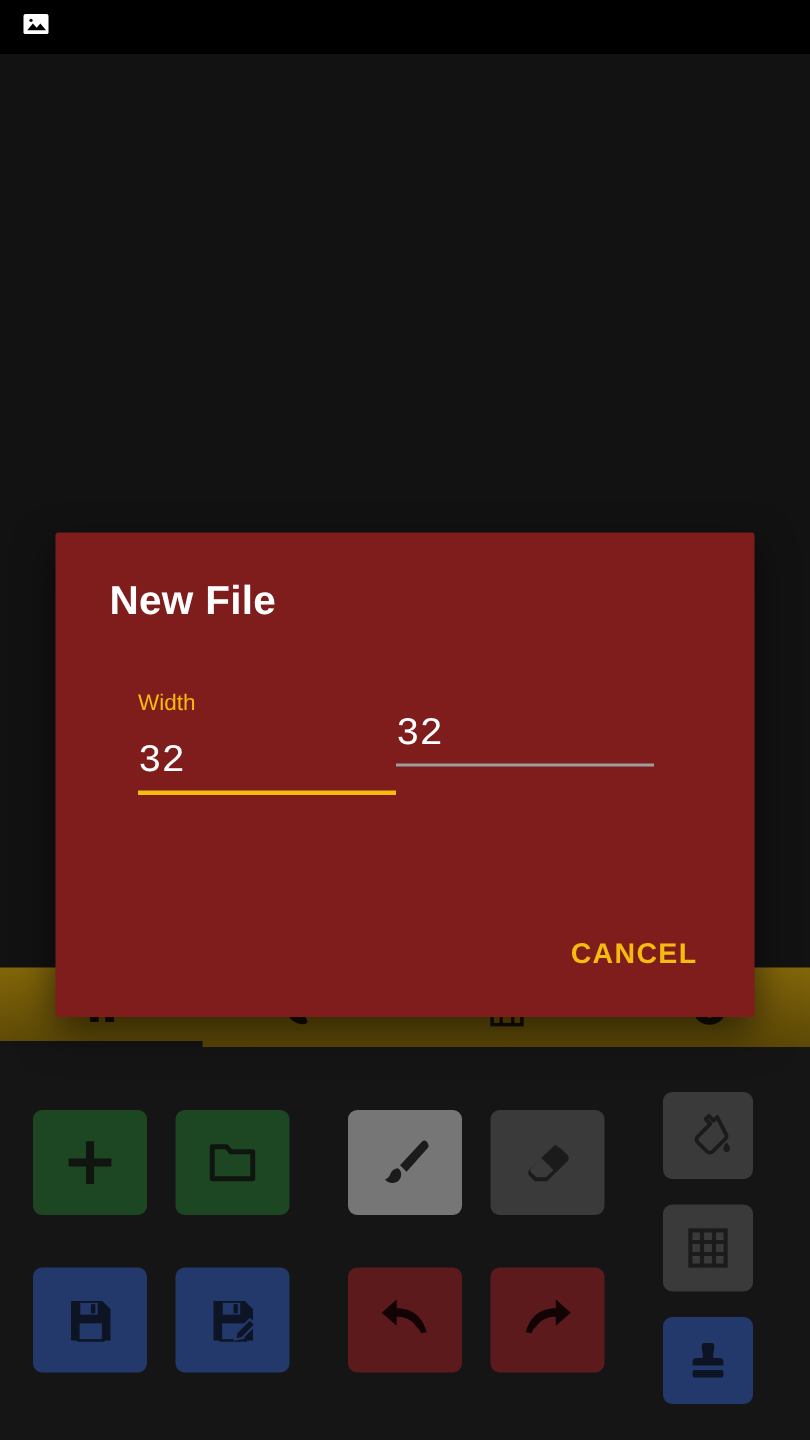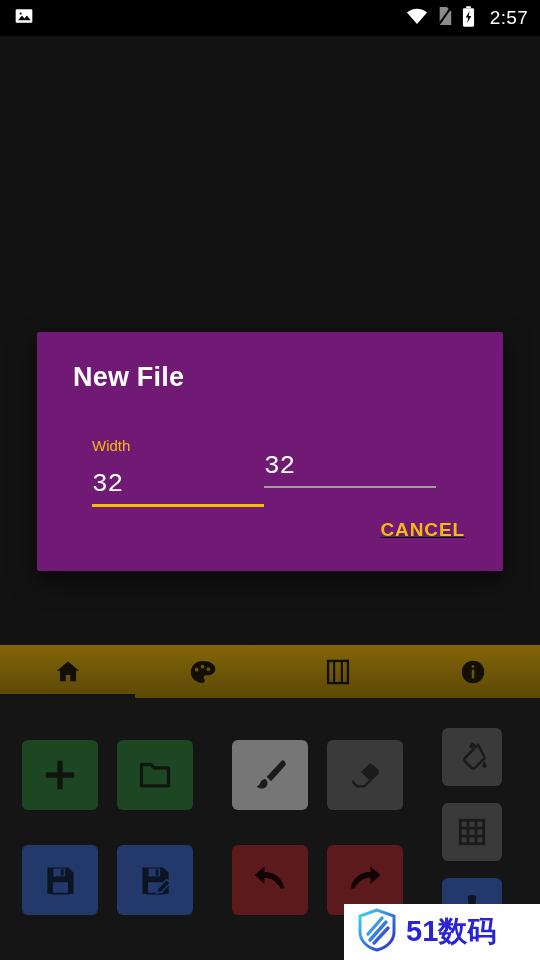--- a/index.html
+++ b/index.html
@@ -49,41 +49,41 @@
   .red   { background: #5c1a1c; }
 
   .c1 { left: 22px; }  .c2 { left: 117px; } .c3 { left: 232px; } .c4 { left: 327px; }
   .r1 { top: 740px; }
   .side { left: 442px; width: 60px; height: 58px; }
   .side-1 { top: 728px; } .side-2 { top: 803px; } .side-3 { top: 878px; }
 
   
   .scrim { position: absolute; inset: 0; background: rgba(0,0,0,0.0); }
   .dialog {
-    position: absolute; left: 37px; top: 332px; width: 466px; height: 239px;
-    background: #701a75; border-radius: 2px;
+    position: absolute; left: 37px; top: 355px; width: 466px; height: 323px;
+    background: #7f1d1d; border-radius: 2px;
     box-shadow: 0 10px 26px rgba(0,0,0,.55);
   }
   .dlg-title {
     position: absolute; left: 36px; top: 30px;
     color: #fff; font-size: 27px; font-weight: bold; letter-spacing: .2px;
   }
   .fields { position: absolute; left: 55px; top: 105px; width: 380px; display: flex; }
   .field { width: 172px; position: relative; }
   .field-label { font-size: 15px; line-height: 18px; }
   .field-label.active { color: #f5bc0f; }
   .field-label.inactive { color: #9e9e9e; }
   .field-value {
     color: #fff; font-size: 26px; line-height: 40px; margin-top: 9px;
     background: transparent; border: none; outline: none; width: 100%;
     font-family: Liberation Mono, monospace; padding: 0;
   }
   .underline { height: 2px; width: 100%; background: #9e9e9e; }
   .underline.active { height: 3px; background: #f5bc0f; }
-  .actions { position: absolute; right: 22px; bottom: 20px; display: flex; align-items: flex-start; gap: 10px; text-decoration: underline; }
+  .actions { position: absolute; right: 22px; bottom: 20px; display: flex; align-items: flex-start; gap: 10px; }
   .dlg-btn {
     background: transparent; border: none; color: #f5bc0f;
     font-size: 19px; font-weight: bold; letter-spacing: .9px; padding: 10px 16px;
     font-family: "Liberation Sans", sans-serif;
   }
 
   
   .watermark {
     position: absolute; left: 344px; top: 904px; width: 196px; height: 56px;
     background: #fff; display: flex; align-items: center; padding-left: 12px; gap: 8px;
@@ -97,41 +97,20 @@
 
   <div class="statusbar">
     <div class="sb-left">
       <span>
         <svg width="20" height="20" viewBox="0 0 24 24">
             <rect x="2" y="4" width="20" height="16" rx="1.5" fill="#fff"></rect>
             <path d="M5 17l4.5-5.5 3 3.5 3-3.5L20 17z" fill="#000"></path>
             <circle cx="8" cy="9" r="1.3" fill="#000"></circle>
           </svg>
       </span>
-    </div>
-    <div class="sb-right">
-      <span>
-        <svg width="22" height="18" viewBox="0 0 24 20">
-            <path d="M12 19L0.8 6.2C3.9 3.5 7.7 2 12 2s8.1 1.5 11.2 4.2z" fill="#fff"></path>
-          </svg>
-      </span>
-      <span>
-        <svg width="16" height="20" viewBox="0 0 18 22">
-            <path d="M3 1h8l5 5v15H3z" fill="#8b8b8b"></path>
-            <path d="M16.5 0.5L1.5 21.5" stroke="#000" stroke-width="2.2"></path>
-          </svg>
-      </span>
-      <span>
-        <svg width="13" height="21" viewBox="0 0 14 22">
-            <rect x="4.5" y="0" width="5" height="2" fill="#fff"></rect>
-            <rect x="1" y="2" width="12" height="20" rx="1.5" fill="#fff"></rect>
-            <path d="M8.2 5L4 12.2h2.6L5.6 18l4.4-7.6H7.2z" fill="#000"></path>
-          </svg>
-      </span>
-      <span class="sb-time">2:57</span>
     </div>
   </div>
 
   <div class="canvas-area"></div>
 
   <div class="tabbar">
     <div class="tab">
       <span>
         <svg width="30" height="28" viewBox="0 0 24 24">
             <path d="M12 3L2.5 11h2.6v9h5V14.5h3.8V20h5v-9h2.6z" fill="#120e00"></path>
@@ -297,29 +276,14 @@
         <input class="field-value" type="text" value="32" style="">
         <div class="underline"></div>
       </div>
     </div>
 
     <div class="actions">
       <button class="dlg-btn">CANCEL</button>
     </div>
   </div>
 
-  <div class="watermark">
-    <span>
-      <svg width="42" height="44" viewBox="0 0 42 44">
-        <defs>
-          <linearGradient id="wmg" x1="0" y1="0" x2="1" y2="1">
-            <stop offset="0%" stop-color="#45d9e8"></stop>
-              <stop offset="100%" stop-color="#2a24d6"></stop>
-          </linearGradient>
-        </defs>
-        <path d="M21 2L4 8v16c0 9 7.5 15.5 17 18 9.5-2.5 17-9 17-18V8z" fill="none" stroke="url(#wmg)" stroke-width="3"></path>
-        <path d="M12 26L26 10M14 32L30 14M18 35L32 20" stroke="url(#wmg)" stroke-width="3.4" stroke-linecap="round"></path>
-      </svg>
-    </span>
-    <span class="wm-text">51数码</span>
-  </div>
 
 </div>
 
 </body></html>

